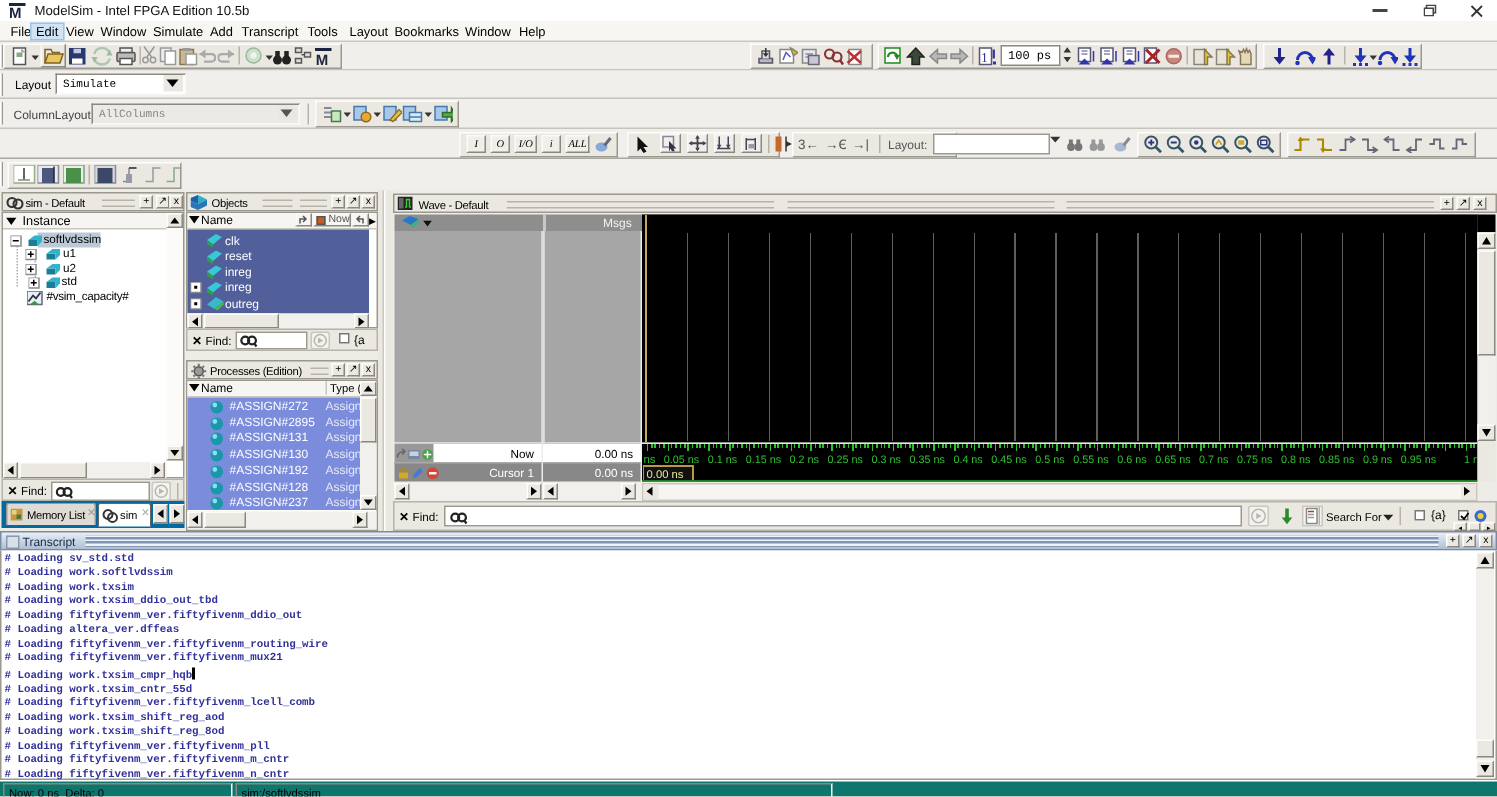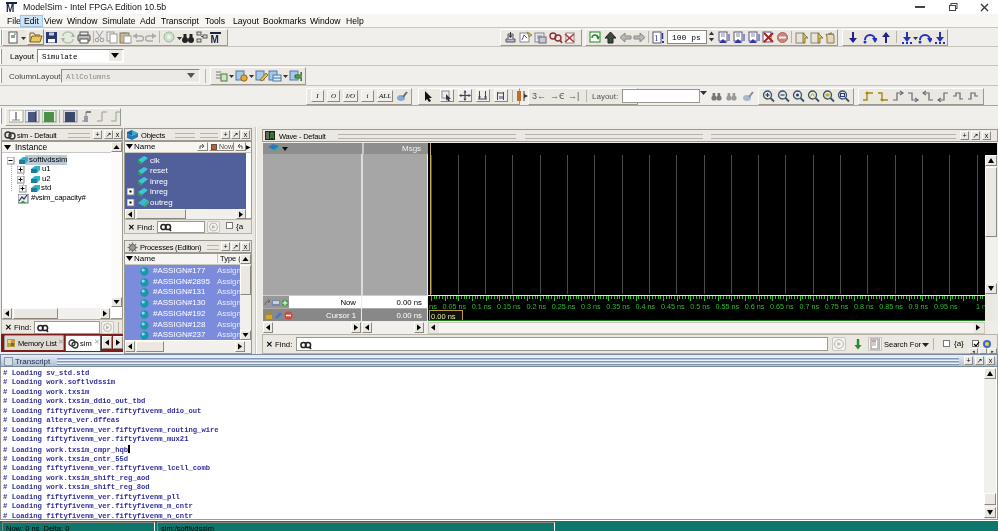--- a/index.html
+++ b/index.html
@@ -842,21 +842,21 @@
     </div>
     <div class="abs" style="left:99px;top:1px;width:13px;height:13px;background:#f4f2ee;border:1px solid #c9c7c0;border-radius:2px;">
       <svg width="11" height="11">
           <circle cx="5.5" cy="5.5" r="4" fill="none" stroke="#b8b6af"></circle>
           <polygon points="4,3.5 7.5,5.5 4,7.5" fill="#b8b6af"></polygon>
         </svg>
     </div>
     <div class="abs" style="left:116px;top:2px;width:1px;height:11px;background:#b5b3aa;"></div>
   </div>
 
-  <div class="abs" style="left:0;top:207px;width:122px;height:18px;background:#7f1d1d;">
+  <div class="abs" style="left:0;top:207px;width:122px;height:18px;background:#0369a1;">
     <div class="abs" style="left:3px;top:1px;width:60px;height:15px;background:#dedbd4;border:1px solid #9a988f;border-bottom:none;border-radius:2px 2px 0 0;">
       <svg class="abs" style="left:2px;top:3px;" width="9" height="9">
           <rect x="0" y="0" width="8" height="8" fill="#c89838"></rect>
           <rect x="1" y="1" width="3" height="3" fill="#e8d080"></rect>
           <rect x="4" y="4" width="3" height="3" fill="#487848"></rect>
         </svg>
       <span class="abs" style="left:13px;top:3px;font-size:7.5px;letter-spacing:-0.2px;">Memory List</span>
       <span class="abs" style="left:53px;top:2px;font-size:7px;color:#999;">✕</span>
     </div>
     <div class="abs" style="left:64px;top:1px;width:36px;height:16px;background:#fff;border:1px solid #666;border-bottom:none;border-radius:2px 2px 0 0;">
@@ -1014,21 +1014,21 @@
         </svg>
       <span class="abs" style="left:9px;top:0px;font-size:8px;">Name</span>
       <span class="abs" style="left:92px;top:0px;font-size:7.5px;border-left:1px solid #c9c7c0;padding-left:2px;white-space:nowrap;">Type (fil</span>
     </div>
     <div class="abs" style="left:0;top:11px;width:119px;height:75px;background:#7c8cdc;overflow:hidden;">
       <div style="position:relative;height:100%;font-size:8.5px;color:#fff;">
         <svg class="abs" style="left:15px;top:2px" width="9" height="9">
             <circle cx="4.5" cy="4.5" r="4.2" fill="#1898a8"></circle>
             <circle cx="3.2" cy="3" r="1.6" fill="#90dce8"></circle>
           </svg>
-          <span class="abs" style="left:28px;top:1px;font-size:8px;">#ASSIGN#177</span>
+          <span class="abs" style="left:28px;top:1px;font-size:8px;">#ASSIGN#272</span>
           <span class="abs" style="left:92px;top:1px;color:#e8e8f4;font-size:8px;">Assign</span>
         <svg class="abs" style="left:15px;top:12.7px" width="9" height="9">
             <circle cx="4.5" cy="4.5" r="4.2" fill="#1898a8"></circle>
             <circle cx="3.2" cy="3" r="1.6" fill="#90dce8"></circle>
           </svg>
           <span class="abs" style="left:28px;top:11.7px;font-size:8px;">#ASSIGN#2895</span>
           <span class="abs" style="left:92px;top:11.7px;color:#e8e8f4;font-size:8px;">Assign</span>
         <svg class="abs" style="left:15px;top:23.4px" width="9" height="9">
             <circle cx="4.5" cy="4.5" r="4.2" fill="#1898a8"></circle>
             <circle cx="3.2" cy="3" r="1.6" fill="#90dce8"></circle>

